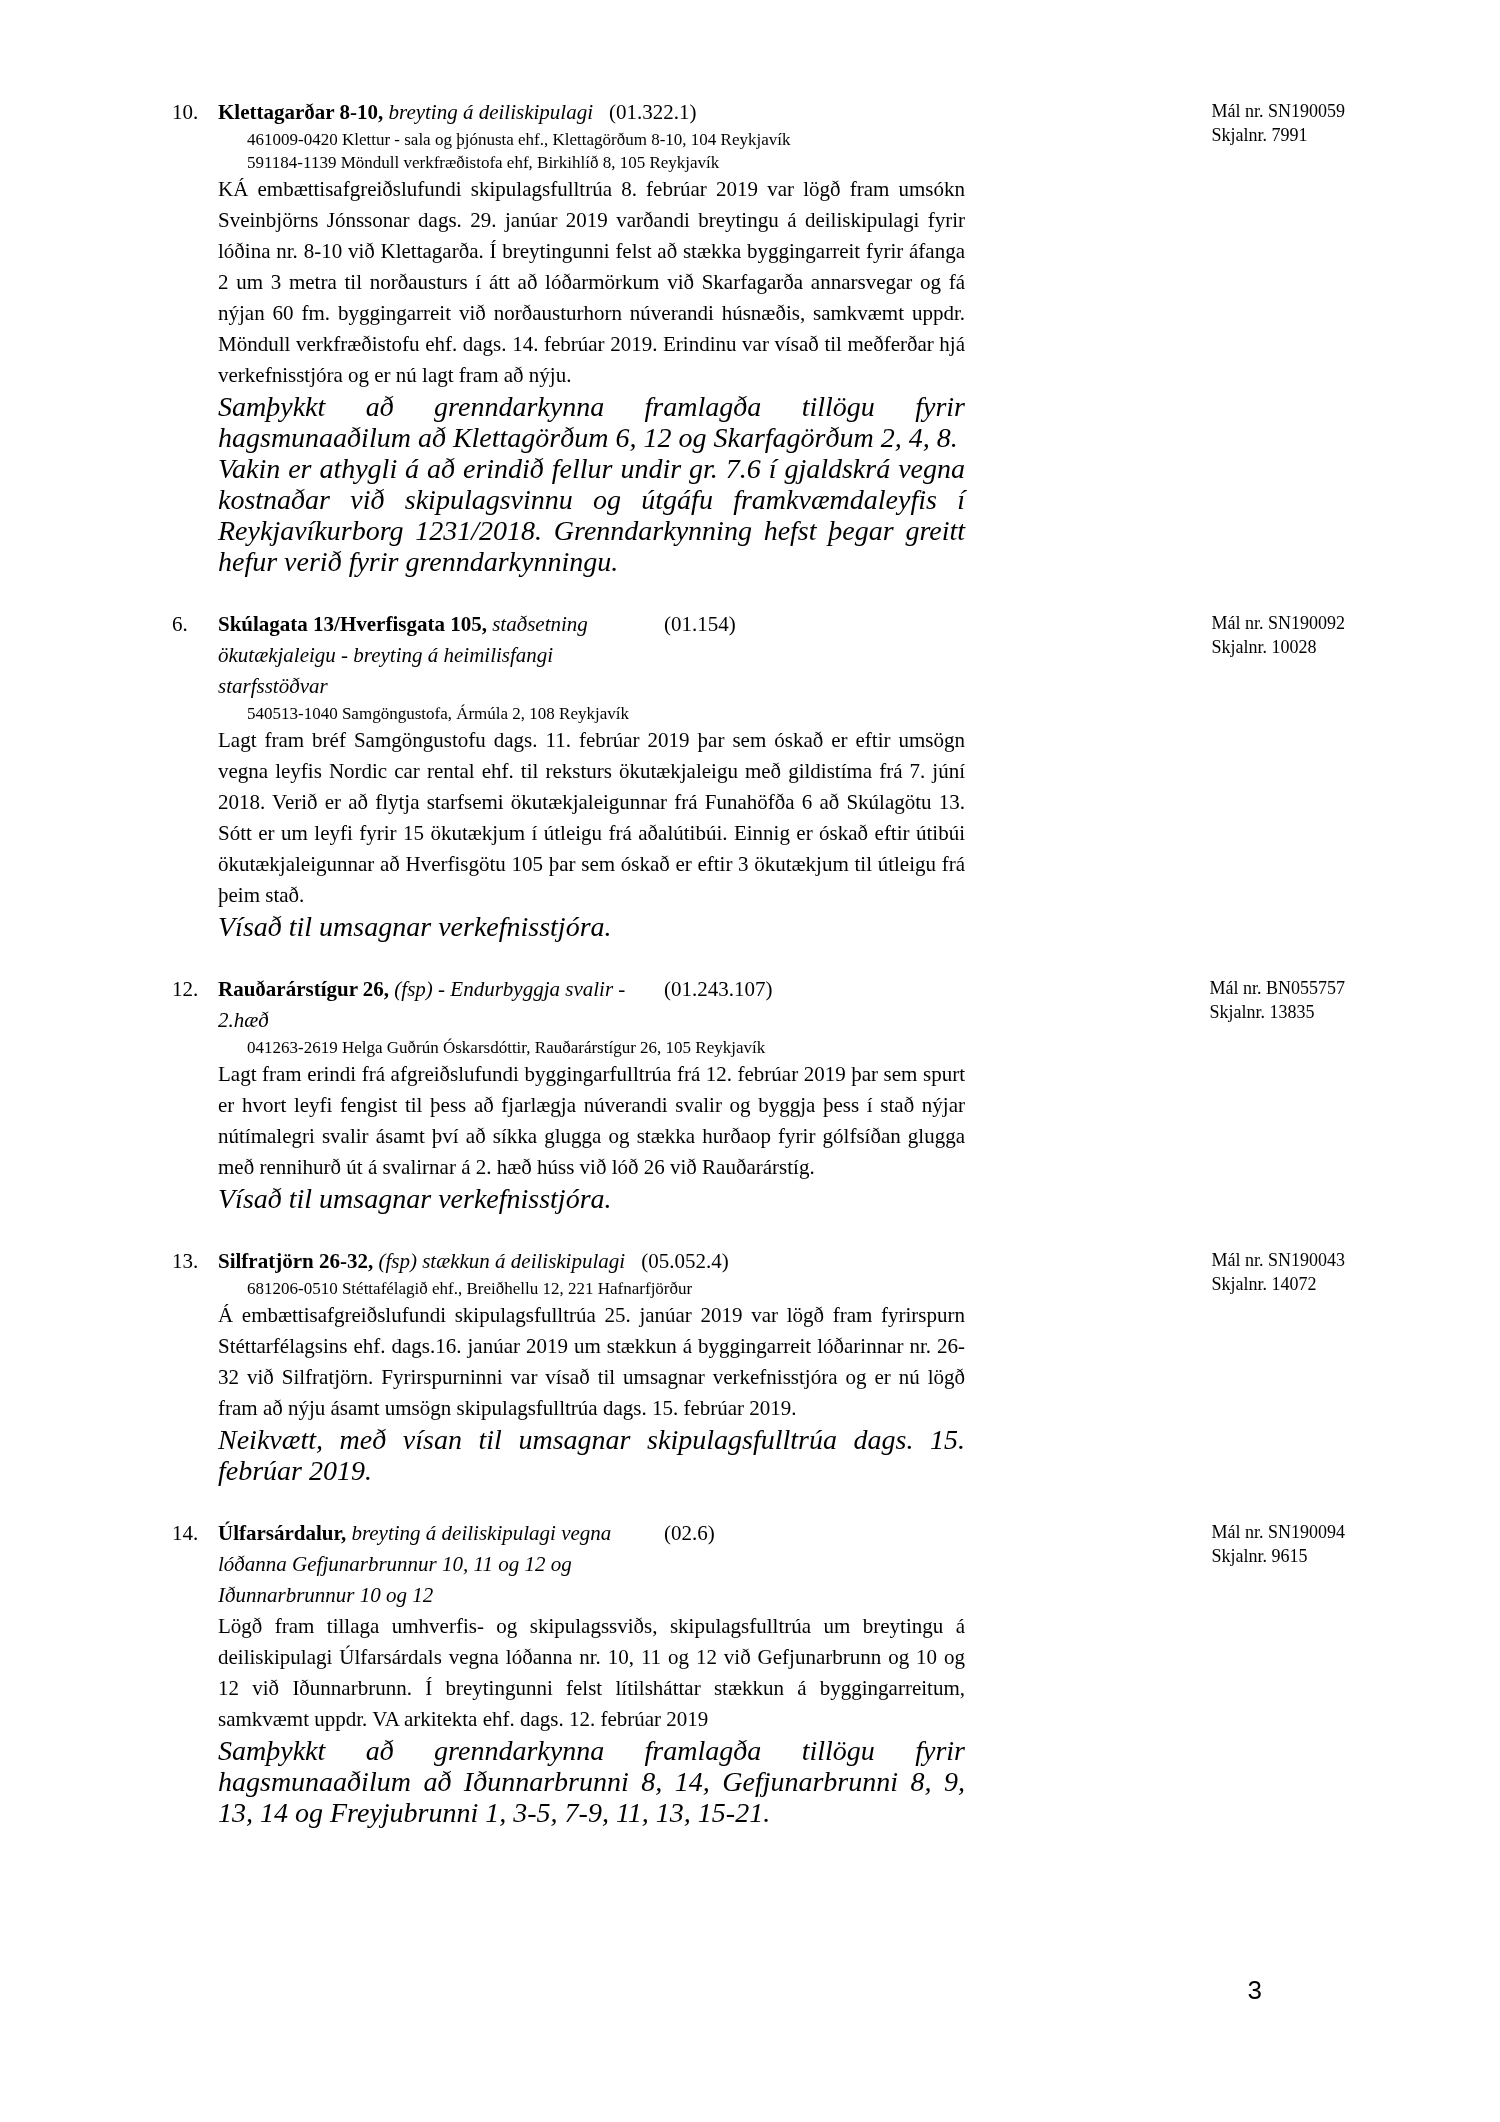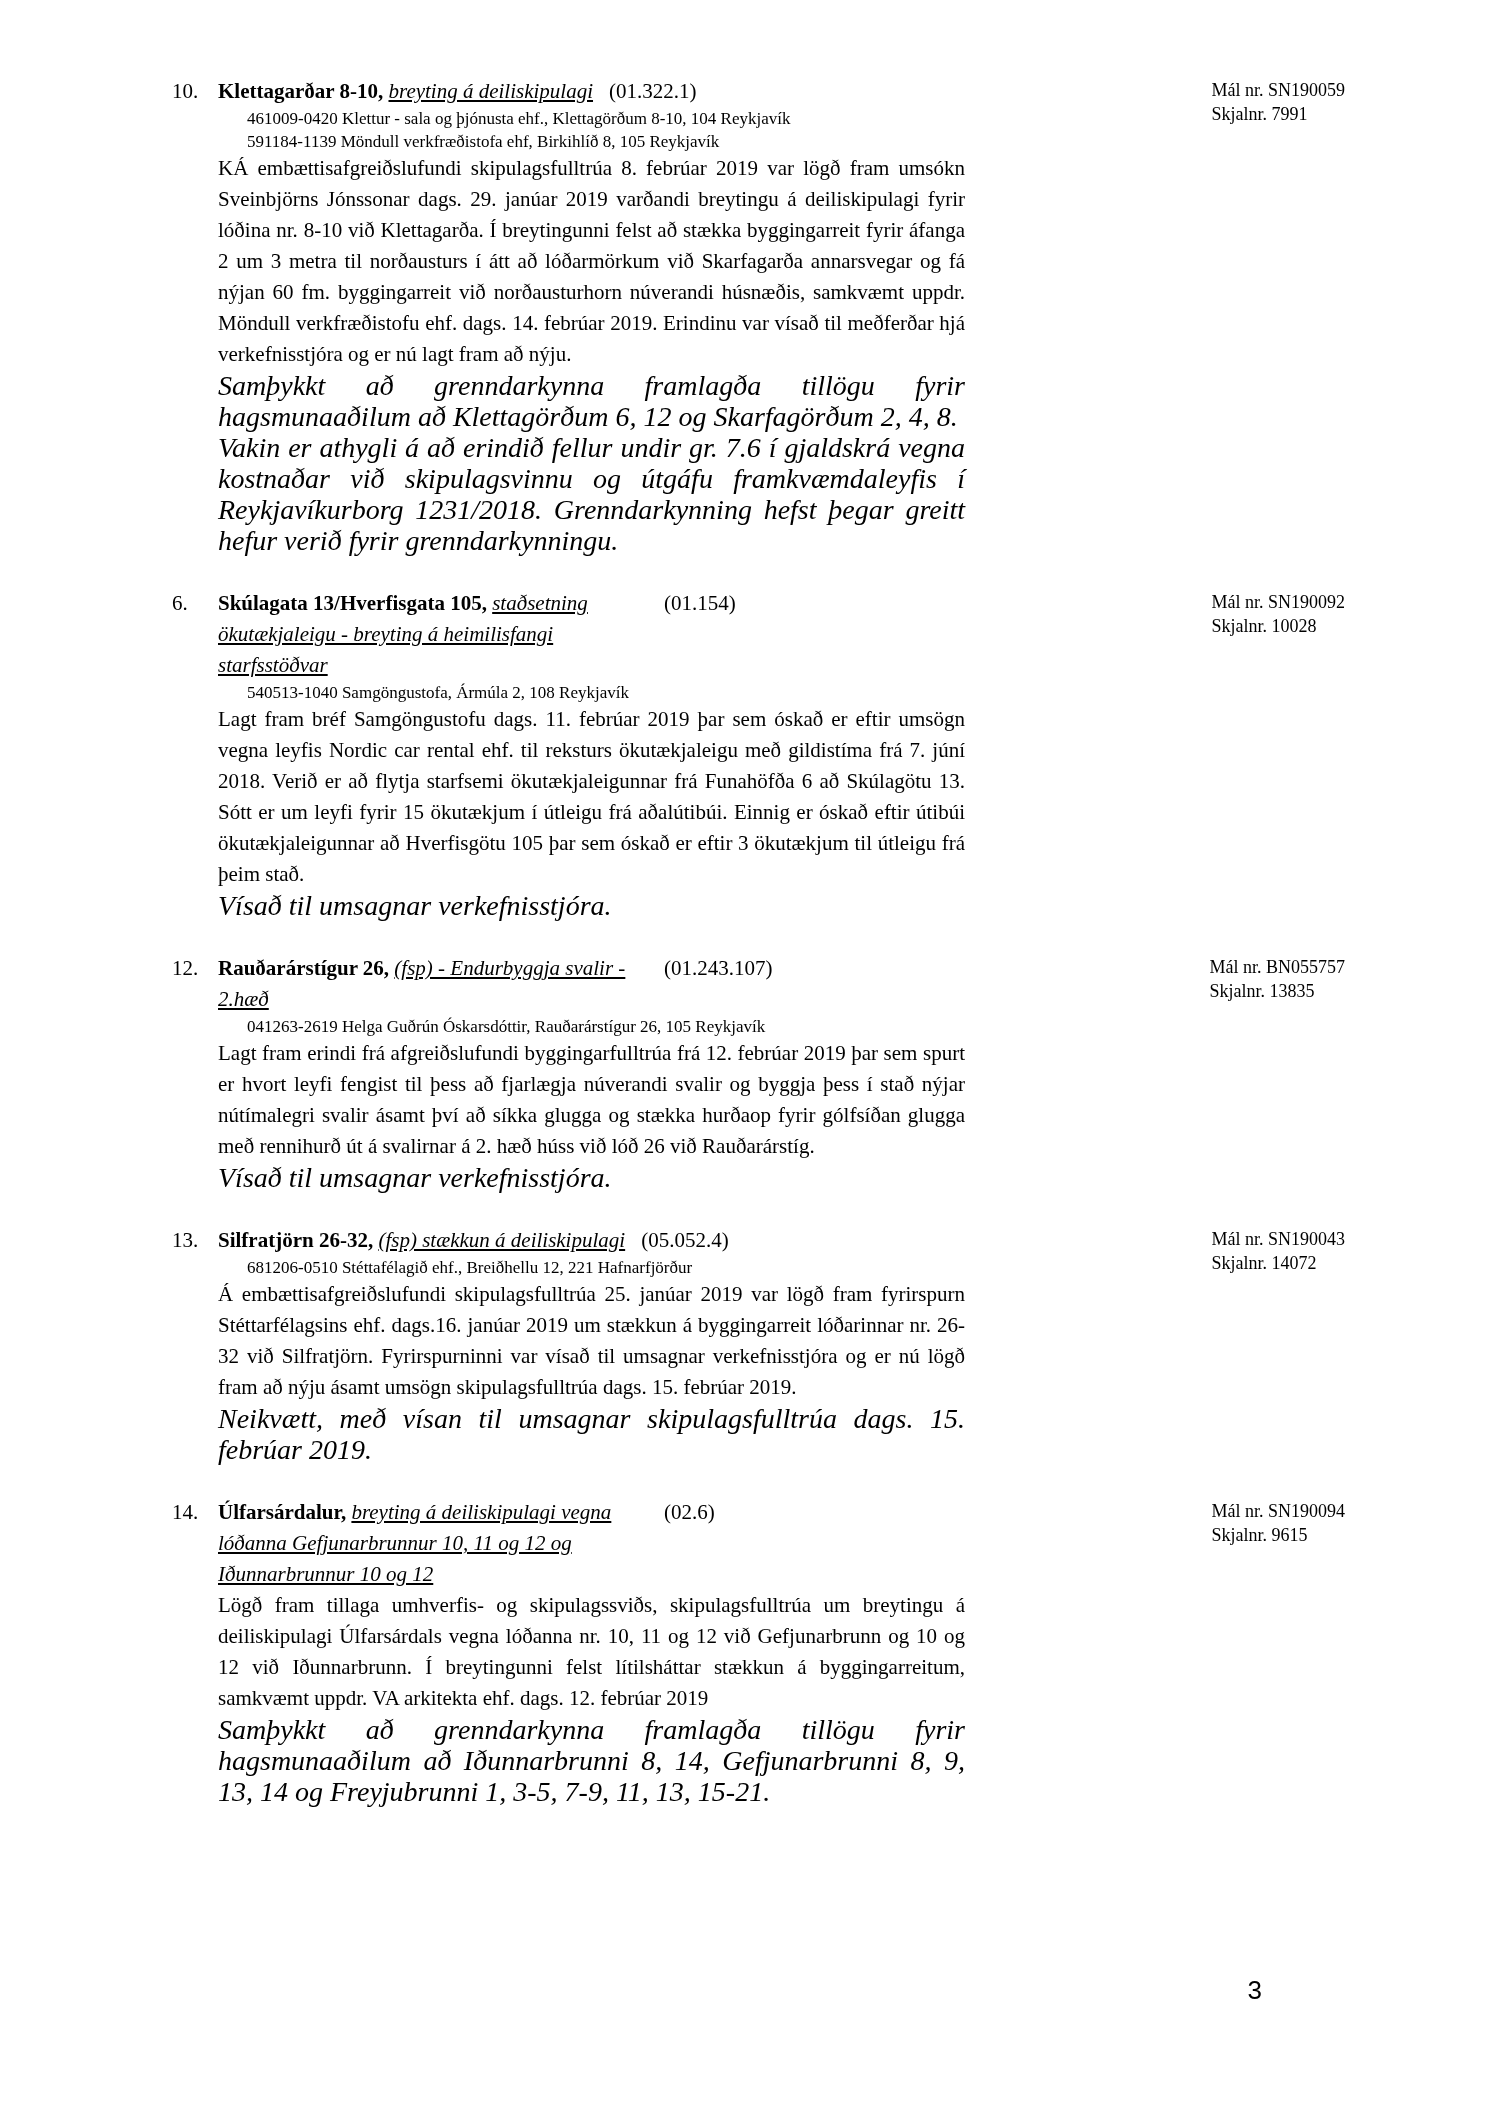--- a/index.html
+++ b/index.html
@@ -2,21 +2,21 @@
 <html><head>
 <meta charset="utf-8">
 <style>
   html, body { margin: 0; padding: 0; background: #ffffff; }
   .page {
     position: relative;
     width: 1500px;
     height: 2122px;
     background: #ffffff;
     box-sizing: border-box;
-    padding-top: 76px;
+    padding-top: 97px;
     font-family: "Liberation Serif", "DejaVu Serif", serif;
     color: #000000;
     overflow: hidden;
   }
   .item { position: relative; display: flex; margin: 0 0 32px 0; }
   .num {
     margin-left: 172px;
     width: 46px;
     flex: none;
     font-size: 21px;
@@ -25,21 +25,21 @@
   .content { width: 747px; flex: none; }
   .heading { display: flex; align-items: flex-start; }
   .htext {
     min-width: 340px;
     max-width: 430px;
     padding-right: 16px;
     font-size: 21px;
     line-height: 31px;
   }
   .b { font-weight: bold; }
-  .i { font-style: italic; text-decoration: underline; }
+  .i { font-style: italic; }
   .code { font-size: 21px; line-height: 31px; white-space: nowrap; }
   .party { font-size: 17px; line-height: 23px; margin-left: 29px; }
   .bodytext {
     margin: 0;
     font-size: 21px;
     line-height: 31px;
     text-align: justify;
   }
   .decision {
     margin: 0;

